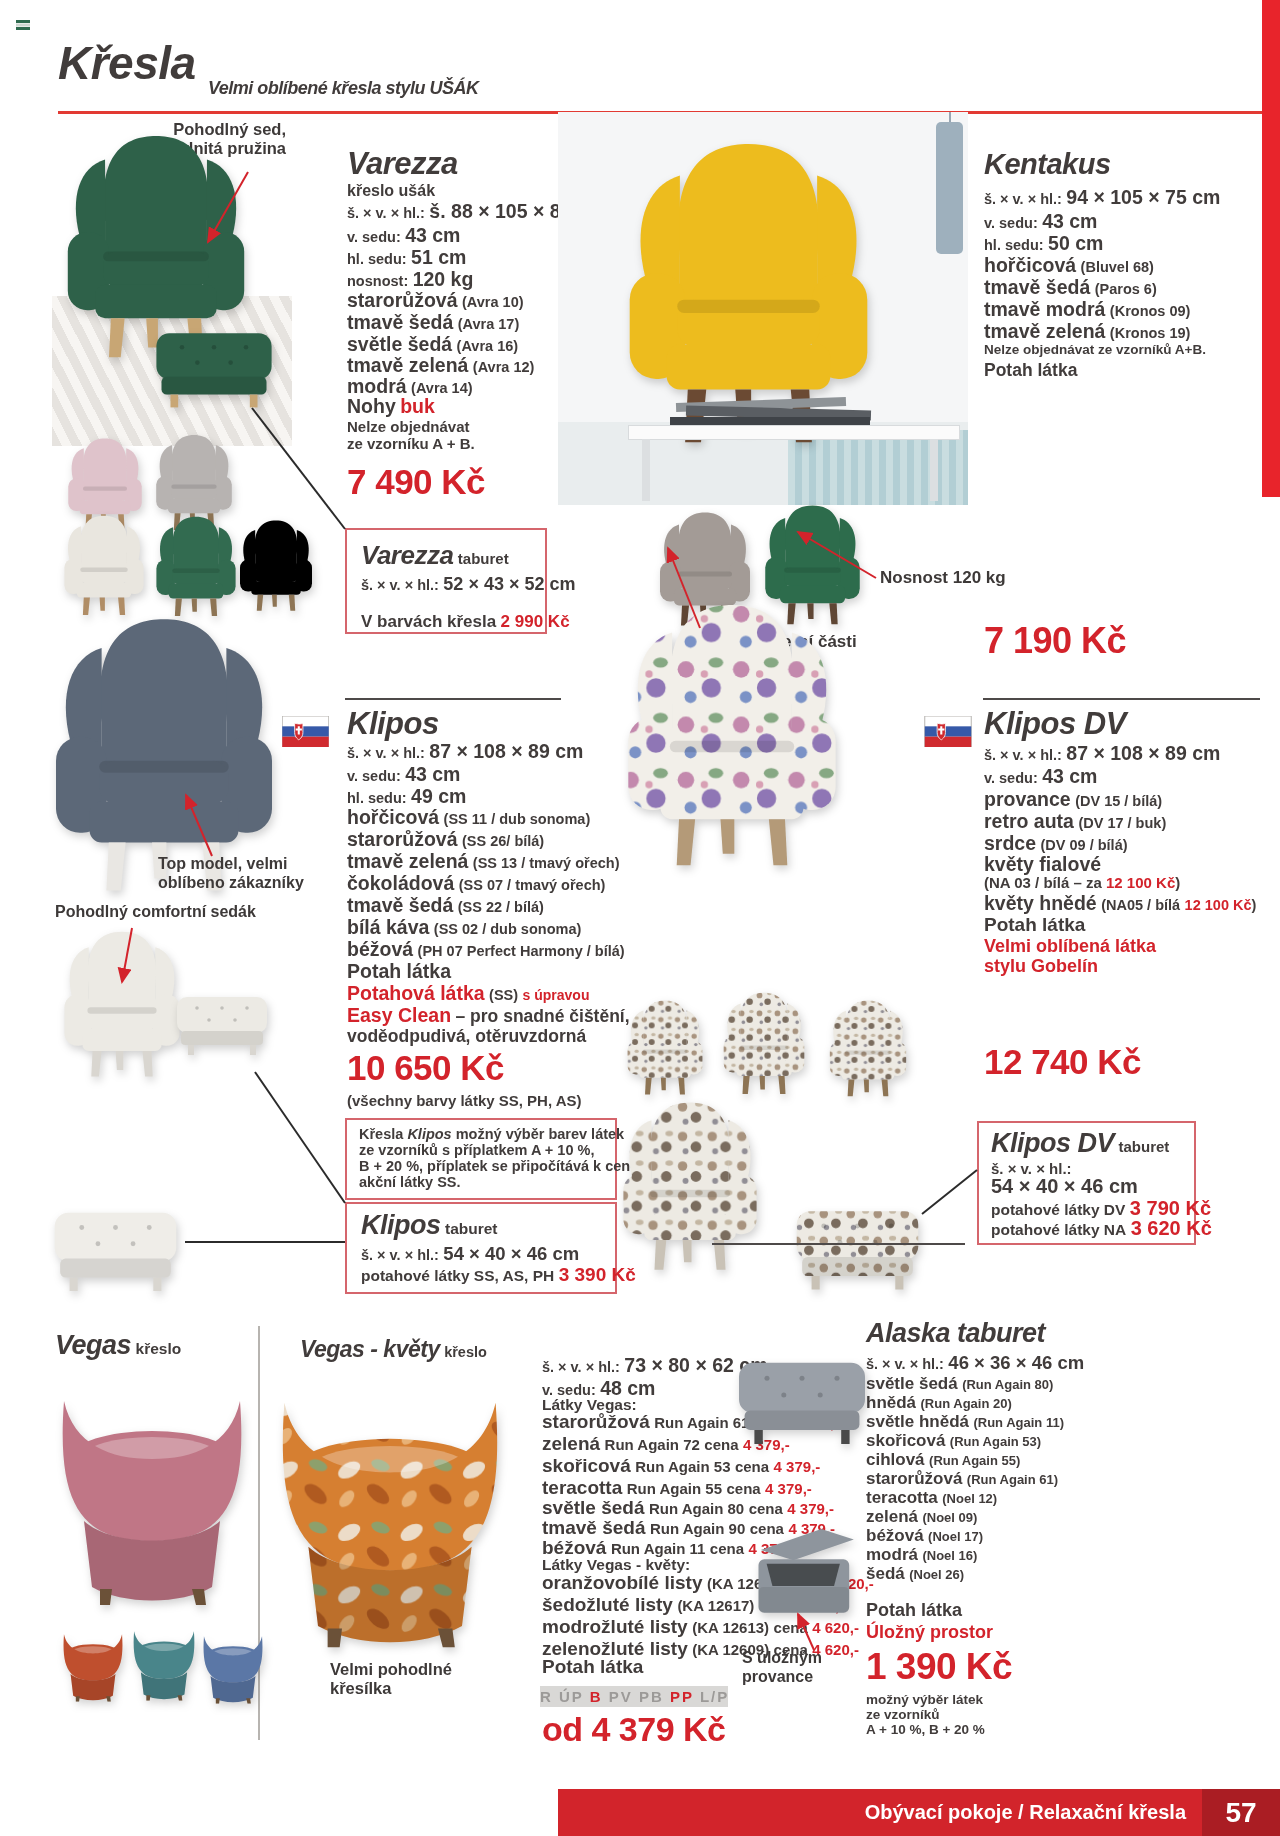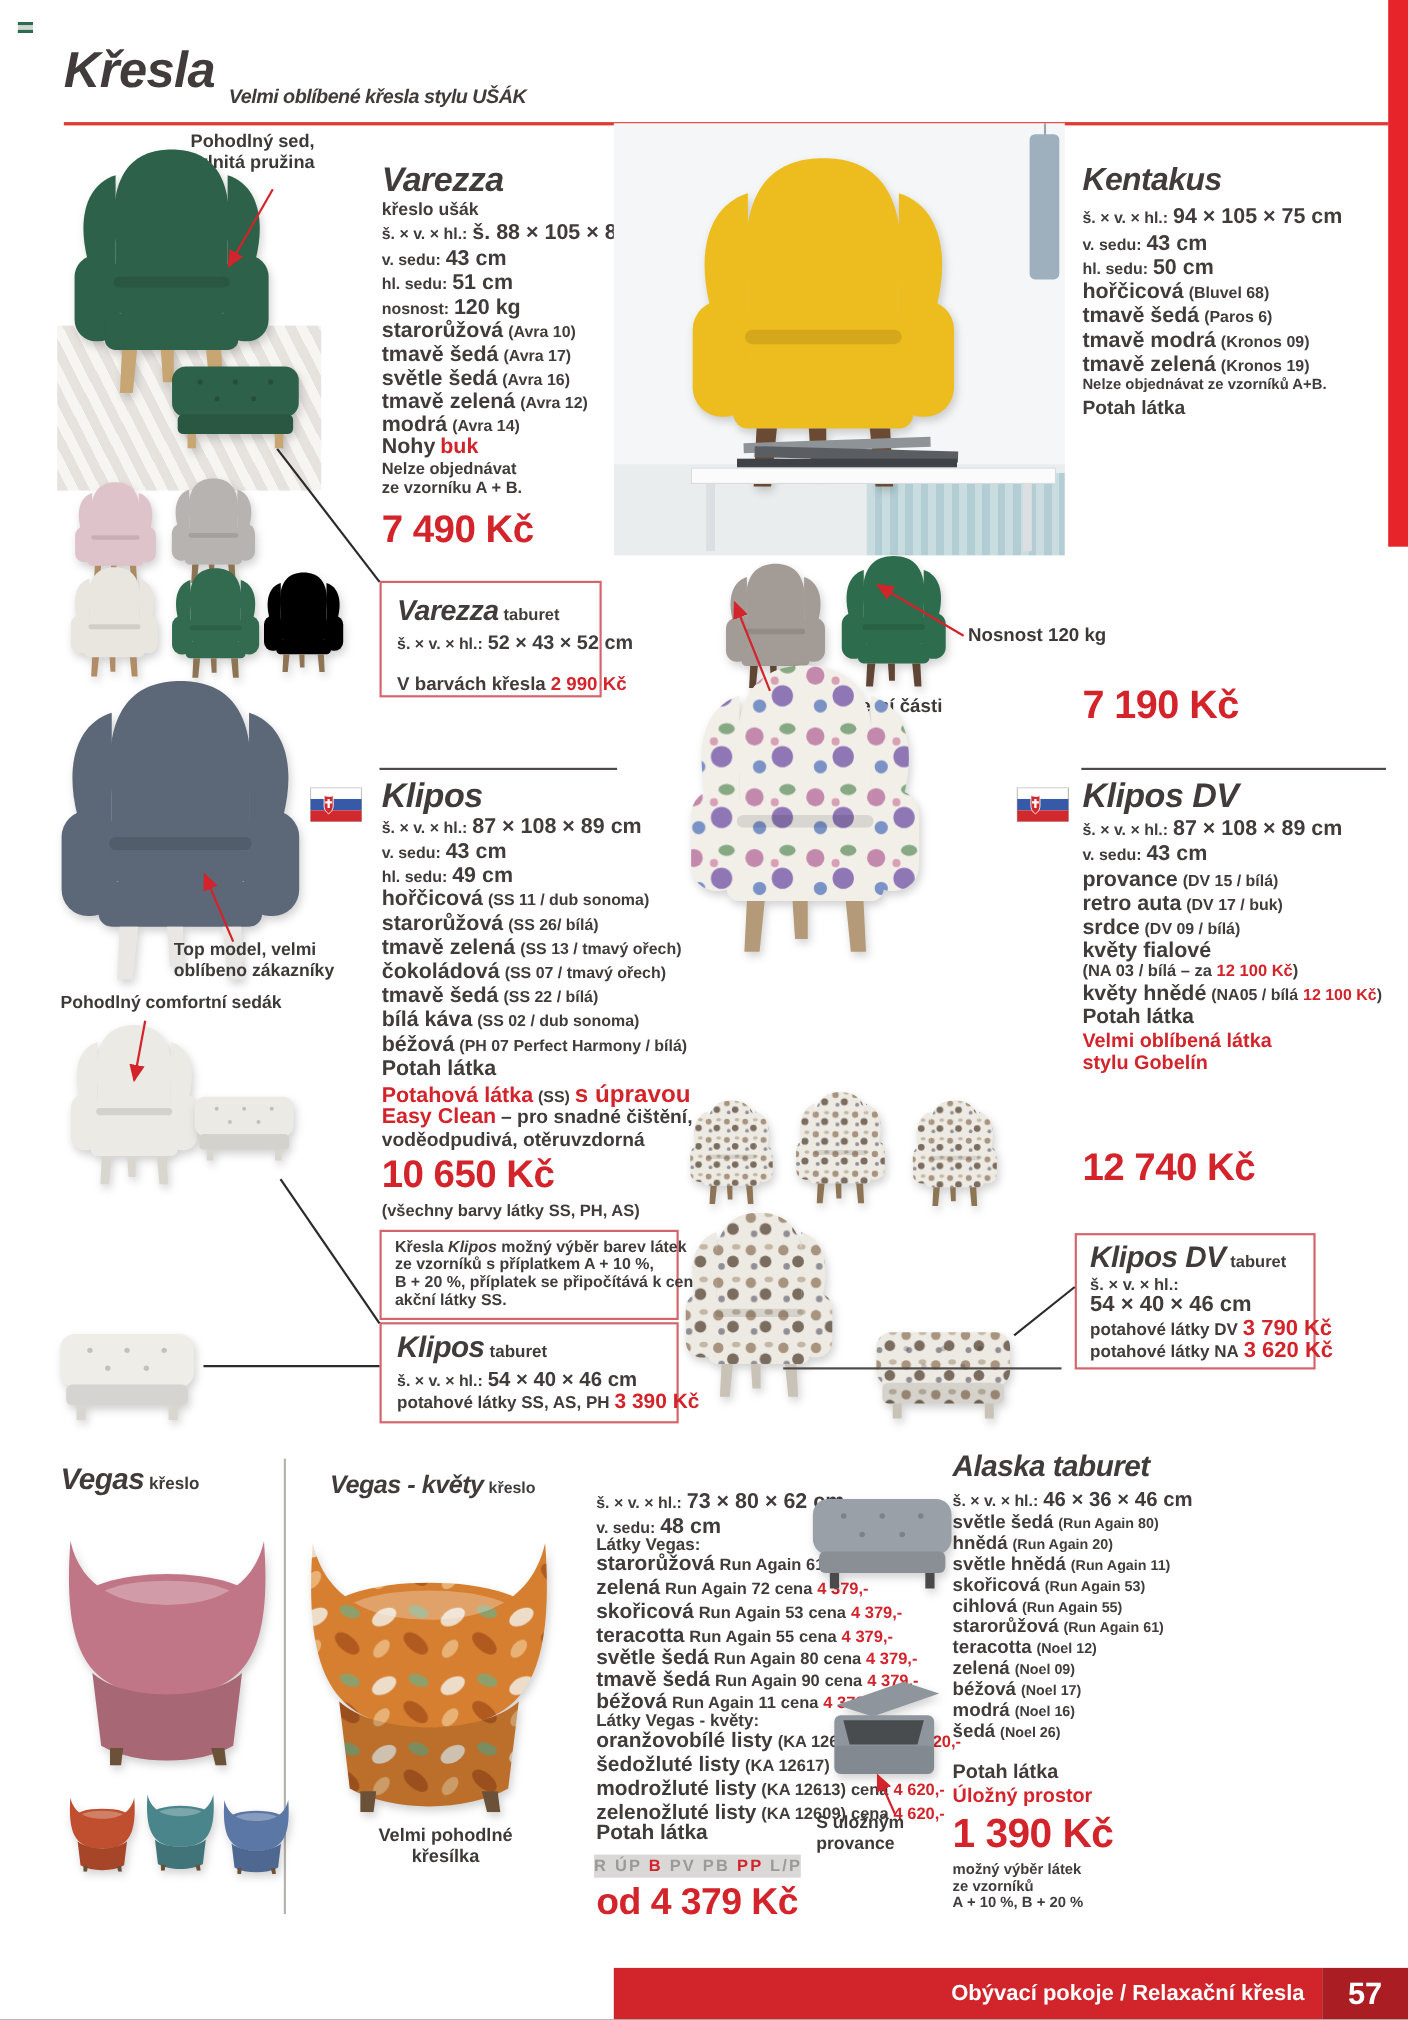--- a/index.html
+++ b/index.html
@@ -210,21 +210,21 @@
   <div class="t" style="left:347px;top:763px"><span class="lab">v. sedu:</span> <span class="val">43 cm</span></div>
   <div class="t" style="left:347px;top:785px"><span class="lab">hl. sedu:</span> <span class="val">49 cm</span></div>
   <div class="t" style="left:347px;top:806px"><span class="cn">hořčicová</span> <span class="cc">(SS 11 / dub sonoma)</span></div>
   <div class="t" style="left:347px;top:828px"><span class="cn">starorůžová</span> <span class="cc">(SS 26/ bílá)</span></div>
   <div class="t" style="left:347px;top:850px"><span class="cn">tmavě zelená</span> <span class="cc">(SS 13 / tmavý ořech)</span></div>
   <div class="t" style="left:347px;top:872px"><span class="cn">čokoládová</span> <span class="cc">(SS 07 / tmavý ořech)</span></div>
   <div class="t" style="left:347px;top:894px"><span class="cn">tmavě šedá</span> <span class="cc">(SS 22 / bílá)</span></div>
   <div class="t" style="left:347px;top:916px"><span class="cn">bílá káva</span> <span class="cc">(SS 02 / dub sonoma)</span></div>
   <div class="t" style="left:347px;top:938px"><span class="cn">béžová</span> <span class="cc">(PH 07 Perfect Harmony / bílá)</span></div>
   <div class="t cn" style="left:347px;top:960px">Potah látka</div>
-  <div class="t" style="left:347px;top:982px"><span class="cn red">Potahová látka</span> <span class="cc">(SS)</span> <span class="cn red" style="font-size:22px">s úpravou</span></div>
+  <div class="t" style="left:347px;top:982px"><span class="cn red">Potahová látka</span> <span class="cc">(SS)</span> <span class="cn red" style="font-size:14px">s úpravou</span></div>
   <div class="t" style="left:347px;top:1004px"><span class="cn red">Easy Clean</span> <span style="font-size:17.5px;font-weight:700">– pro snadné čištění,</span></div>
   <div class="t" style="left:347px;top:1026px;font-size:17.5px;font-weight:700">voděodpudivá, otěruvzdorná</div>
 
   <svg class="t shadow" style="left:38px;top:612px" width="252" height="300" viewBox="0 0 100 125">
       <use href="#wing" style="--body:#5c6878;--legs:#e9e7e3"></use>
     </svg>
   <div class="t annot" style="left:158px;top:854px;font-size:16px"><span>Top model, velmi</span><br><span>oblíbeno zákazníky</span></div>
   <div class="t annot" style="left:55px;top:902px;font-size:16px">Pohodlný comfortní sedák</div>
   <svg class="t shadow" style="left:58px;top:928px" width="128" height="160" viewBox="0 0 100 125">
       <use href="#wing" style="--body:#eceae4;--legs:#d9d6d0"></use>
@@ -310,21 +310,21 @@
     </svg>
   <svg class="t shadow" style="left:60px;top:1628px" width="66" height="76" viewBox="0 0 100 108">
       <use href="#tub" style="--body:#bf4f2e;--legs:#6b5138"></use>
     </svg>
   <svg class="t shadow" style="left:130px;top:1624px" width="68" height="80" viewBox="0 0 100 108">
       <use href="#tub" style="--body:#49858a;--legs:#6b5138"></use>
     </svg>
   <svg class="t shadow" style="left:200px;top:1630px" width="66" height="76" viewBox="0 0 100 108">
       <use href="#tub" style="--body:#5b77a6;--legs:#6b5138"></use>
     </svg>
-  <div class="t annot" style="left:330px;top:1660px;width:150px;text-align:center"><span>Velmi pohodlné</span><br><span>křesílka</span></div>
+  <div class="t annot" style="left:330px;top:1660px;width:150px;text-align:left"><span>Velmi pohodlné</span><br><span>křesílka</span></div>
 
   <div class="t" style="left:542px;top:1354px"><span class="lab">š. × v. × hl.:</span> <span class="val">73 × 80 × 62 cm</span></div>
   <div class="t" style="left:542px;top:1377px"><span class="lab">v. sedu:</span> <span class="val">48 cm</span></div>
   <div class="t" style="left:542px;top:1396px;font-size:15.5px;font-weight:700">Látky Vegas:</div>
   <div class="t" style="left:542px;top:1411px"><span class="fn">starorůžová</span> <span class="ff">Run Again 61</span>&nbsp;<span class="ff">cena</span> <span class="ff red">4 379,-</span></div>
   <div class="t" style="left:542px;top:1433px"><span class="fn">zelená</span> <span class="ff">Run Again 72</span>&nbsp;<span class="ff">cena</span> <span class="ff red">4 379,-</span></div>
   <div class="t" style="left:542px;top:1455px"><span class="fn">skořicová</span> <span class="ff">Run Again 53</span>&nbsp;<span class="ff">cena</span> <span class="ff red">4 379,-</span></div>
   <div class="t" style="left:542px;top:1477px"><span class="fn">teracotta</span> <span class="ff">Run Again 55</span>&nbsp;<span class="ff">cena</span> <span class="ff red">4 379,-</span></div>
   <div class="t" style="left:542px;top:1497px"><span class="fn">světle šedá</span> <span class="ff">Run Again 80</span>&nbsp;<span class="ff">cena</span> <span class="ff red">4 379,-</span></div>
   <div class="t" style="left:542px;top:1517px"><span class="fn">tmavě šedá</span> <span class="ff">Run Again 90</span>&nbsp;<span class="ff">cena</span> <span class="ff red">4 379,-</span></div>

